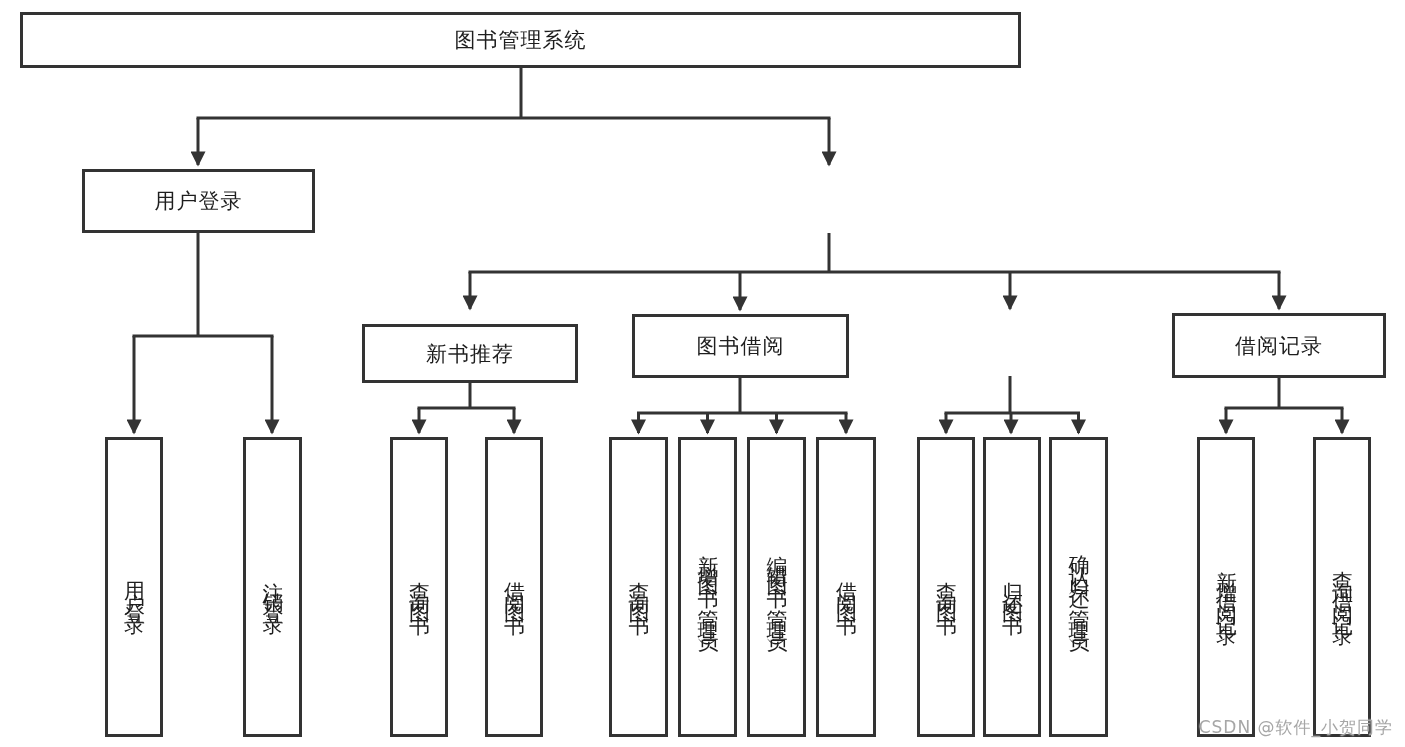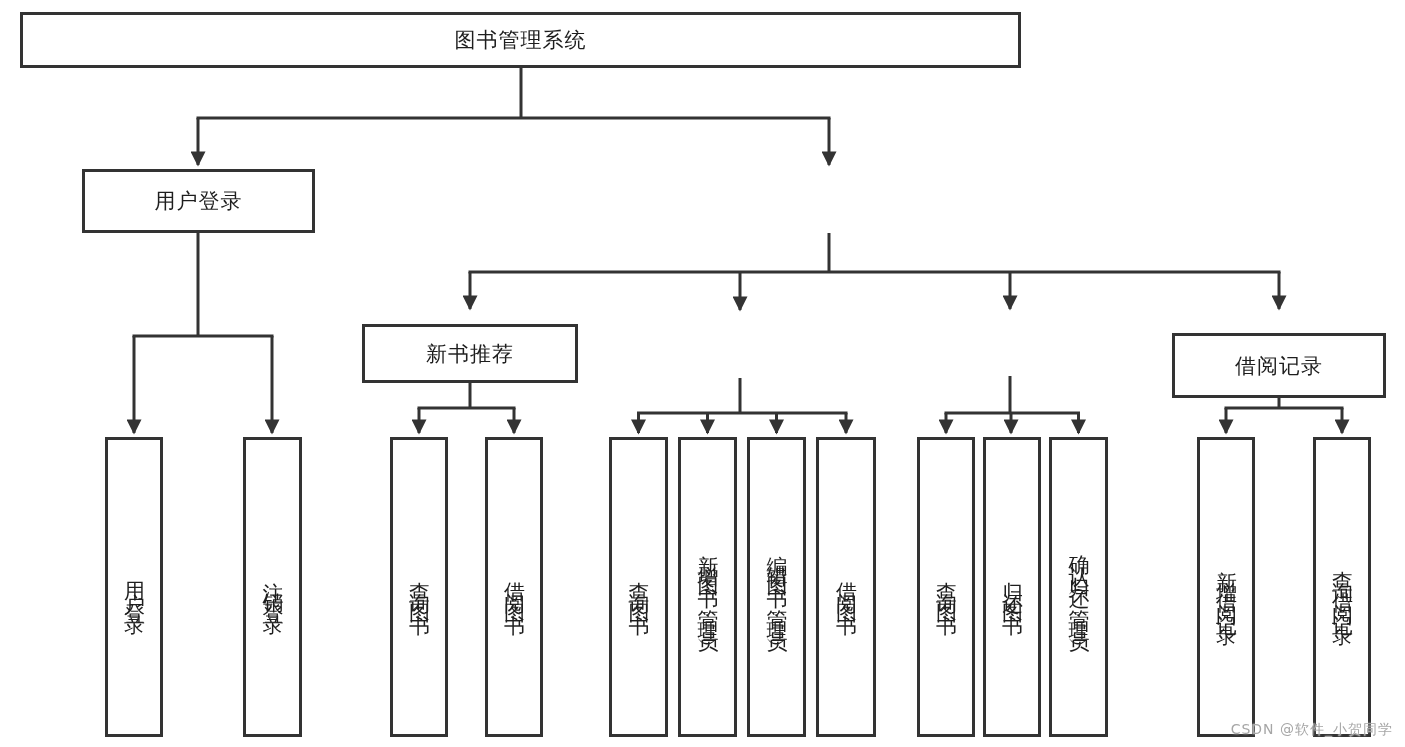--- a/index.html
+++ b/index.html
@@ -36,21 +36,21 @@
     writing-mode: vertical-rl;
     text-orientation: mixed;
     letter-spacing: 11px;
     line-height: 1;
     white-space: normal;
   }
   #watermark {
     position: absolute;
     right: 12px;
     bottom: 8px;
-    font-size: 14px;
+    font-size: 17px;
     color: #a6a6a6;
     letter-spacing: 1px;
     text-shadow: 0 0 2px #ffffff;
     margin-left: 36px;
   }
 </style>
 </head>
 <body>
 
 <div id="canvas">
@@ -121,21 +121,24 @@
     <span class="lbl">图书管理系统</span>
   </div>
 
   <div class="node h" style="left:82px; top:169px; width:233px; height:64px;">
     <span class="lbl">用户登录</span>
   </div>
 
   <div class="node h" style="left:362px; top:324px; width:216px; height:59px;">
     <span class="lbl">新书推荐</span>
   </div>
-  <div class="node h" style="left:1172px; top:313px; width:214px; height:65px;margin-top:20px;">
+  <div class="node h" style="left:632px; top:314px; width:217px; height:64px;">
+    <span class="lbl">图书借阅</span>
+  </div>
+  <div class="node h" style="left:1172px; top:313px; width:214px; height:65px;">
     <span class="lbl">借阅记录</span>
   </div>
 
   <div class="node v" style="left:105px; top:437px; width:58px; height:300px;">
     <span class="lbl">用户登录</span>
   </div>
   <div class="node v" style="left:243px; top:437px; width:59px; height:300px;">
     <span class="lbl">注销登录</span>
   </div>
 

